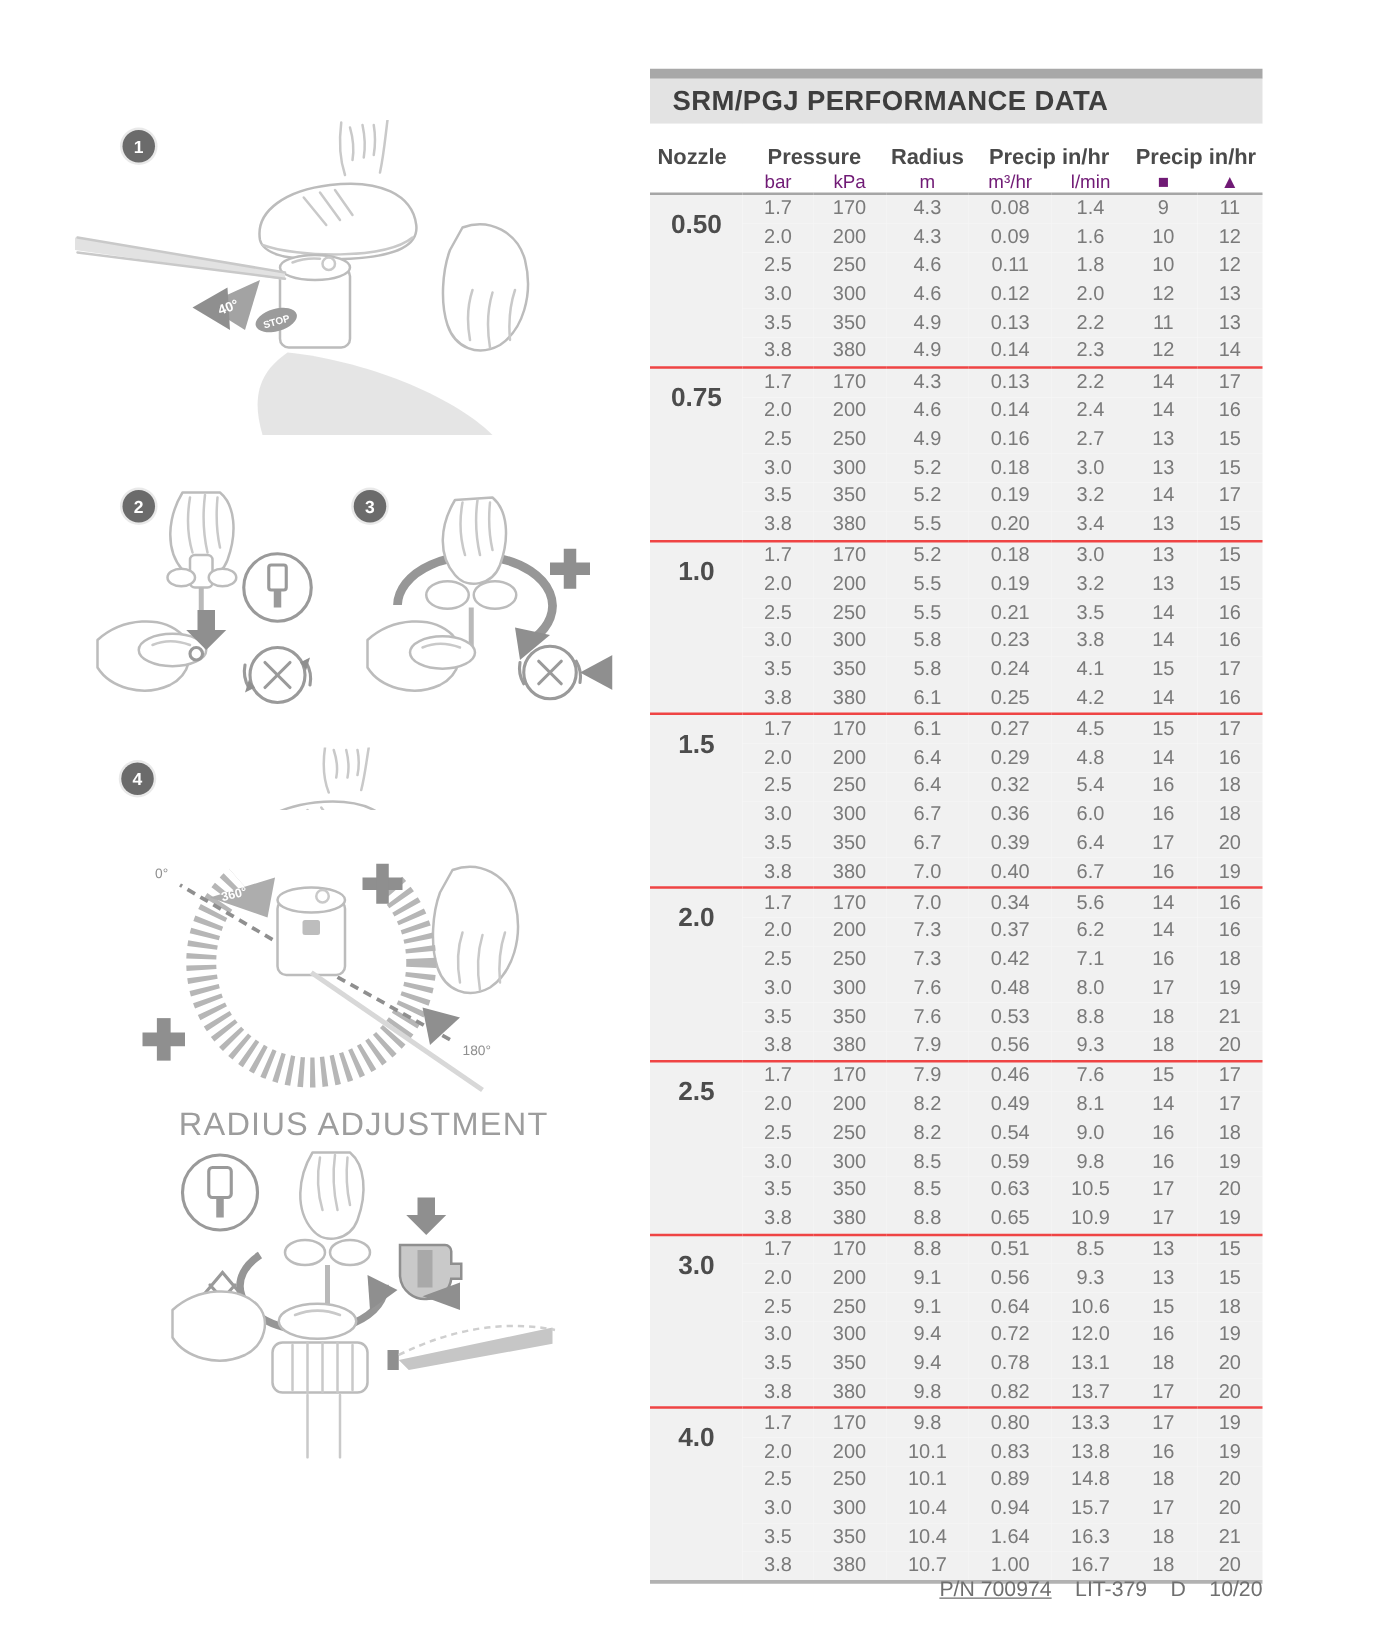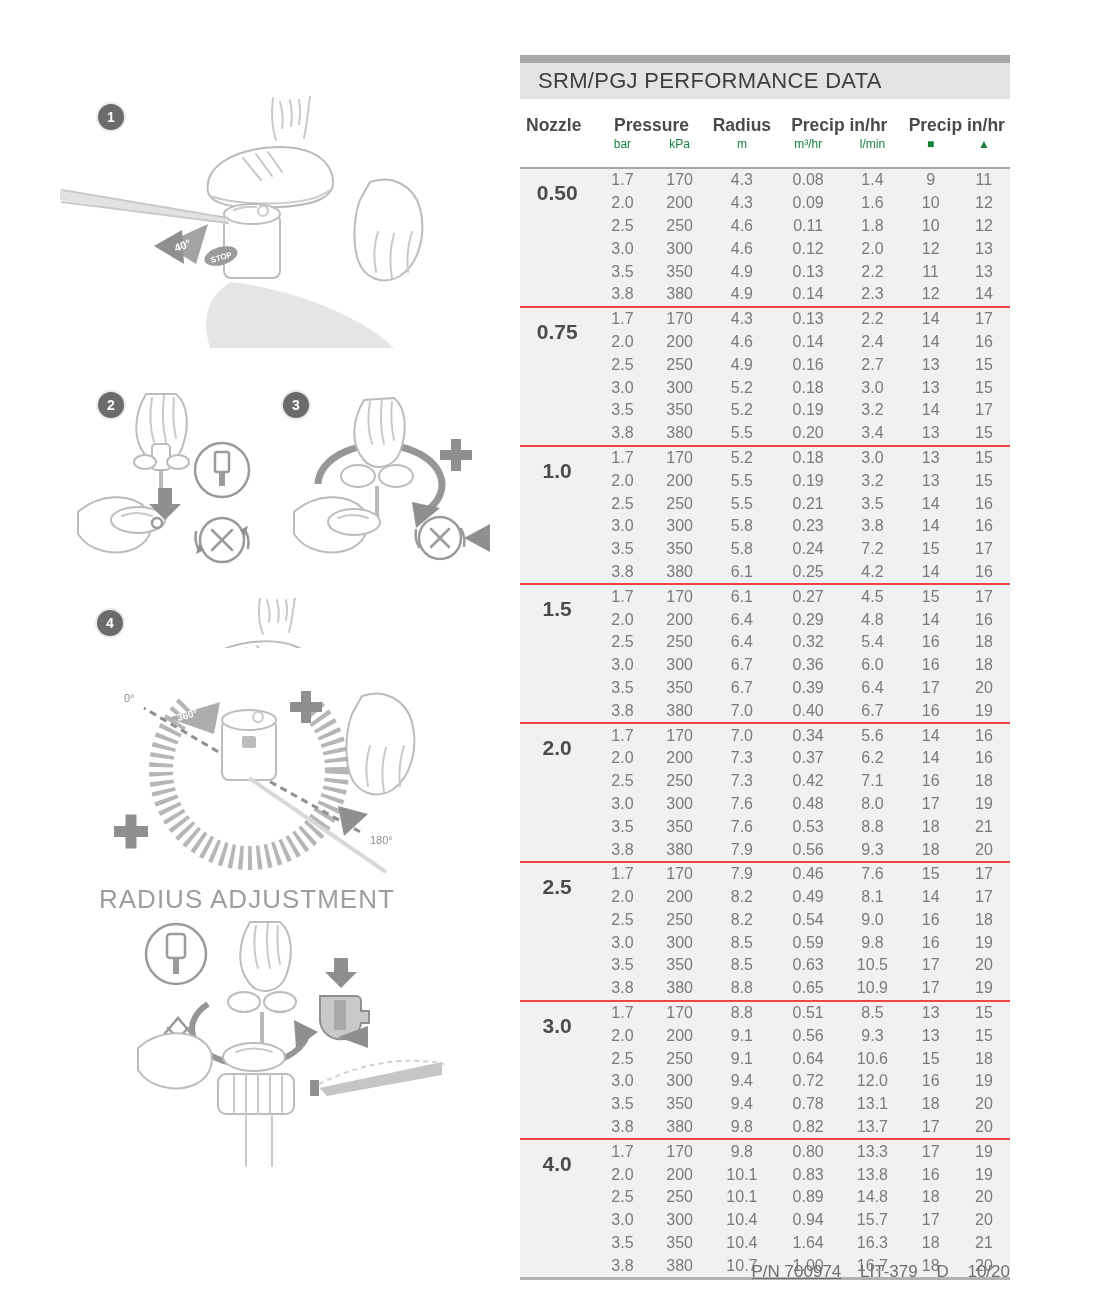--- a/index.html
+++ b/index.html
@@ -6,21 +6,21 @@
   body{font-family:"Liberation Sans","DejaVu Sans",sans-serif;}
   #page{position:relative;width:1100px;height:1300px;background:#ffffff;overflow:hidden;}
 
   
   .section-heading{
     position:absolute;left:99px;
     font-size:26px;letter-spacing:1px;color:#9d9d9d;font-weight:400;
     white-space:nowrap;
   }
   #arc-heading{top:48px;}
-  #radius-heading{top:884px;}
+  #radius-heading{top:884px;margin-left:44px;}
 
   .step-badge{
     position:absolute;width:26px;height:26px;border-radius:50%;
     background:#6b6b6b;color:#ffffff;font-size:14px;font-weight:bold;
     display:flex;align-items:center;justify-content:center;
     box-shadow:0 0 0 2px rgba(107,107,107,0.15);
   }
   #badge-1{left:98px;top:104px;}
   #badge-2{left:98px;top:392px;}
   #badge-3{left:283px;top:392px;}
@@ -34,33 +34,33 @@
 
   .note-block{
     position:absolute;left:100px;top:1177px;width:390px;
     font-size:19px;line-height:1.33;color:#6a6a6a;
   }
 
   
   #perf-wrap{position:absolute;left:520px;top:55px;width:490px;}
   #perf-topstrip{height:8px;background:#a8a8a8;}
   #perf-title{
-    background:#e3e3e3;color:#3e3e3e;font-weight:normal;font-size:22px;
+    background:#e3e3e3;color:#3e3e3e;font-weight:bold;font-size:22px;
     letter-spacing:0.3px;padding:5px 0 5px 18px;
   }
   table.perf{border-collapse:collapse;width:100%;table-layout:fixed;}
   table.perf th, table.perf td{padding:0;text-align:center;}
   thead.perf-head tr.main th{
     font-size:17.5px;font-weight:bold;color:#4a4a4a;background:#fff;
     padding-top:16px;white-space:nowrap;
   }
   thead.perf-head th.nozzle-h{text-align:left;padding-left:6px;}
   thead.perf-head tr.units th{
-    font-size:12px;font-weight:400;color:#15803d;background:#fff;
-    padding:1px 0 16px 0;border-bottom:2px solid #a6a6a6;
+    font-size:15px;font-weight:400;color:#701a75;background:#fff;
+    padding:1px 0 0 0;border-bottom:2px solid #a6a6a6;
   }
   thead.perf-head th.sym{color:#7d7d7d;font-size:16px;}
   tbody.group{background:#f1f1f1;border-top:2px solid #ef4444;}
   tbody.group:first-of-type{border-top:none;}
   tbody.group td{height:22.8px;font-size:16px;color:#7a7a7a;}
   tbody.group td.nozzle{
     font-size:21px;font-weight:bold;color:#4c4c4c;vertical-align:top;
     padding-top:12px;
     text-align:center;
   }
@@ -465,21 +465,21 @@
             <td>0.23</td>
             <td>3.8</td>
             <td>14</td>
             <td>16</td>
           </tr>
           <tr>
             <td>3.5</td>
             <td>350</td>
             <td>5.8</td>
             <td>0.24</td>
-            <td>7.2</td>
+            <td>4.1</td>
             <td>15</td>
             <td>17</td>
           </tr>
           <tr>
             <td>3.8</td>
             <td>380</td>
             <td>6.1</td>
             <td>0.25</td>
             <td>4.2</td>
             <td>14</td>

